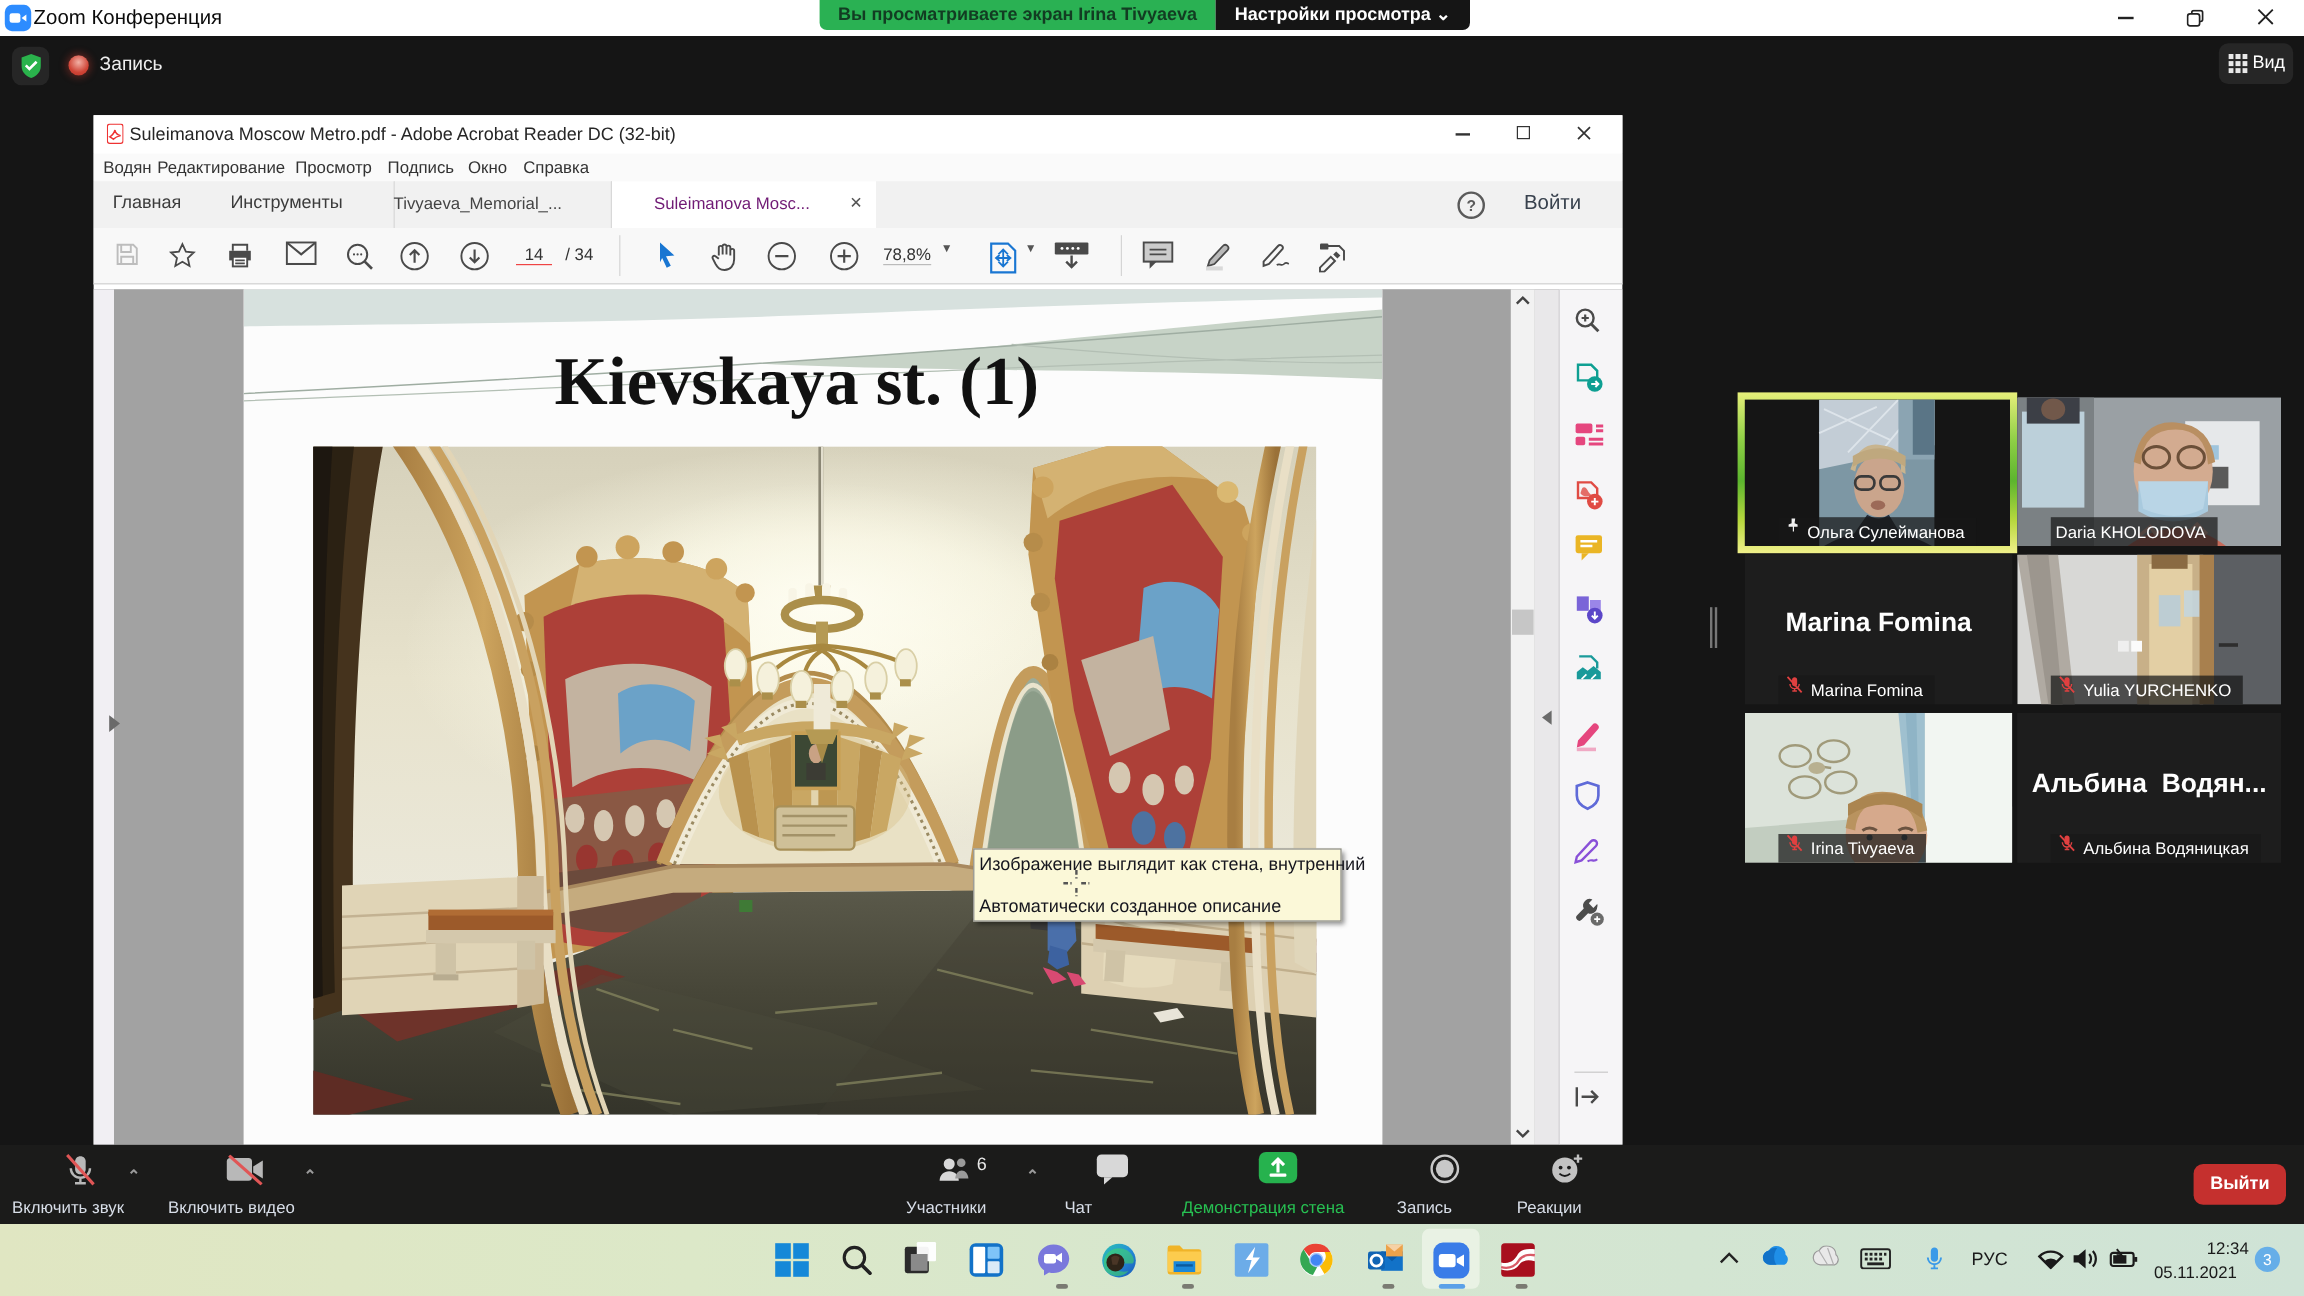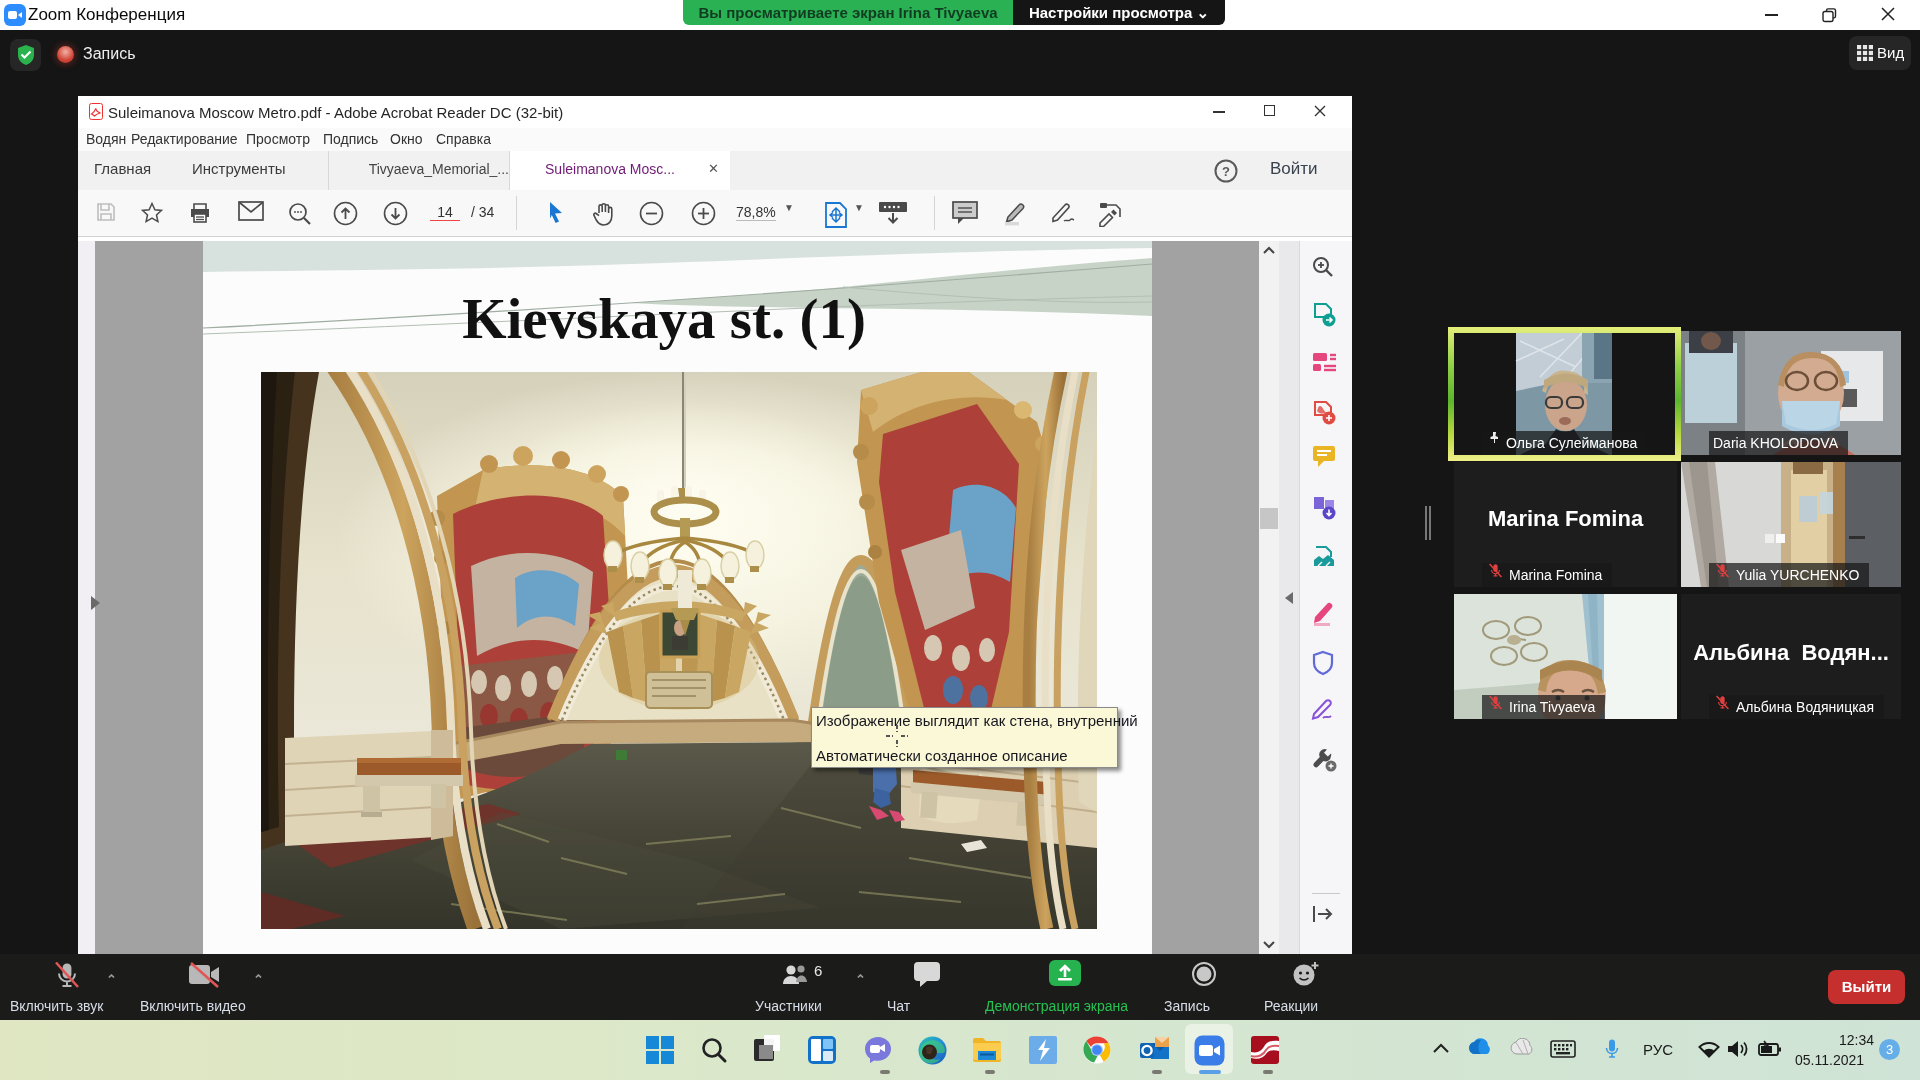--- a/index.html
+++ b/index.html
@@ -107,21 +107,21 @@
       <span style="left:53px">Редактирование</span>
     <span style="left:168px">Просмотр</span>
       <span style="left:245px">Подпись</span>
     <span style="left:312px">Окно</span>
       <span style="left:358px">Справка</span>
   </div>
   <div id="tabbar">
     <span style="position:absolute;left:16px;top:9px;">Главная</span>
     <span style="position:absolute;left:114px;top:9px;">Инструменты</span>
     <span style="position:absolute;left:250px;top:0;width:1px;height:39px;background:#d8d8d8"></span>
-    <span style="position:absolute;left:250px;top:10px;width:181px;text-align:right;font-size:14px;color:#444">Tivyaeva_Memorial_...</span>
+    <span style="position:absolute;left:250px;top:10px;width:181px;text-align:left;font-size:14px;color:#444">Tivyaeva_Memorial_...</span>
     <span style="position:absolute;left:431px;top:0;width:1px;height:39px;background:#d8d8d8"></span>
     <div style="position:absolute;left:432px;top:0;width:220px;height:39px;background:#fff;"></div>
     <span style="position:absolute;left:452px;top:10px;width:160px;text-align:center;font-size:14px;color:#701a75">Suleimanova Mosc...</span>
     <span style="position:absolute;left:630px;top:10px;font-size:13px;color:#555">✕</span>
     <svg style="position:absolute;left:1136px;top:8px" width="24" height="24" viewBox="0 0 24 24">
       <circle cx="12" cy="12" r="10.5" fill="none" stroke="#5a5a5a" stroke-width="2"></circle>
       <text x="12" y="16.5" font-size="13" font-weight="bold" fill="#5a5a5a" text-anchor="middle" font-family="Liberation Sans">?</text>
     </svg>
     <span style="position:absolute;left:1192px;top:8px;font-size:17px;color:#39424e">Войти</span>
   </div>
@@ -695,21 +695,21 @@
   <svg style="position:absolute;left:913px;top:7px" width="28" height="27" viewBox="0 0 28 27">
     <rect x="1" y="1" width="26" height="19" rx="4" fill="#d8d8d8"></rect>
     <path d="M7 20l0 6 7-6z" fill="#d8d8d8"></path>
   </svg>
   <div class="ztxt" style="left:887px;width:80px;">Чат</div>
   <div style="position:absolute;left:1049px;top:6px;width:32px;height:26px;border-radius:6px;background:#26b24e;"></div>
   <svg style="position:absolute;left:1056px;top:10px" width="18" height="18" viewBox="0 0 18 18">
       <path d="M9 2v11M4 7l5-5 5 5" stroke="#fff" stroke-width="2.6" fill="none"></path>
       <rect x="2" y="14" width="14" height="2.6" fill="#fff" rx="1"></rect>
     </svg>
-  <div class="ztxt" style="left:985px;width:160px;color:#27c152;">Демонстрация экрана</div>
+  <div class="ztxt" style="left:985px;width:160px;color:#27c152;">Демонстрация стена</div>
   <svg style="position:absolute;left:1191px;top:7px" width="26" height="26" viewBox="0 0 26 26">
     <circle cx="13" cy="13" r="11" fill="none" stroke="#c8c8c8" stroke-width="2"></circle>
     <circle cx="13" cy="13" r="7.5" fill="#c8c8c8"></circle>
   </svg>
   <div class="ztxt" style="left:1164px;width:80px;">Запись</div>
   <svg style="position:absolute;left:1291px;top:6px" width="30" height="28" viewBox="0 0 30 28">
     <circle cx="13" cy="15" r="10.5" fill="#c2c2c2"></circle>
     <circle cx="9.5" cy="13" r="1.6" fill="#1b1b1b"></circle>
       <circle cx="16.5" cy="13" r="1.6" fill="#1b1b1b"></circle>
     <path d="M8.5 18q4.5 4 9 0" stroke="#1b1b1b" stroke-width="1.6" fill="none"></path>

